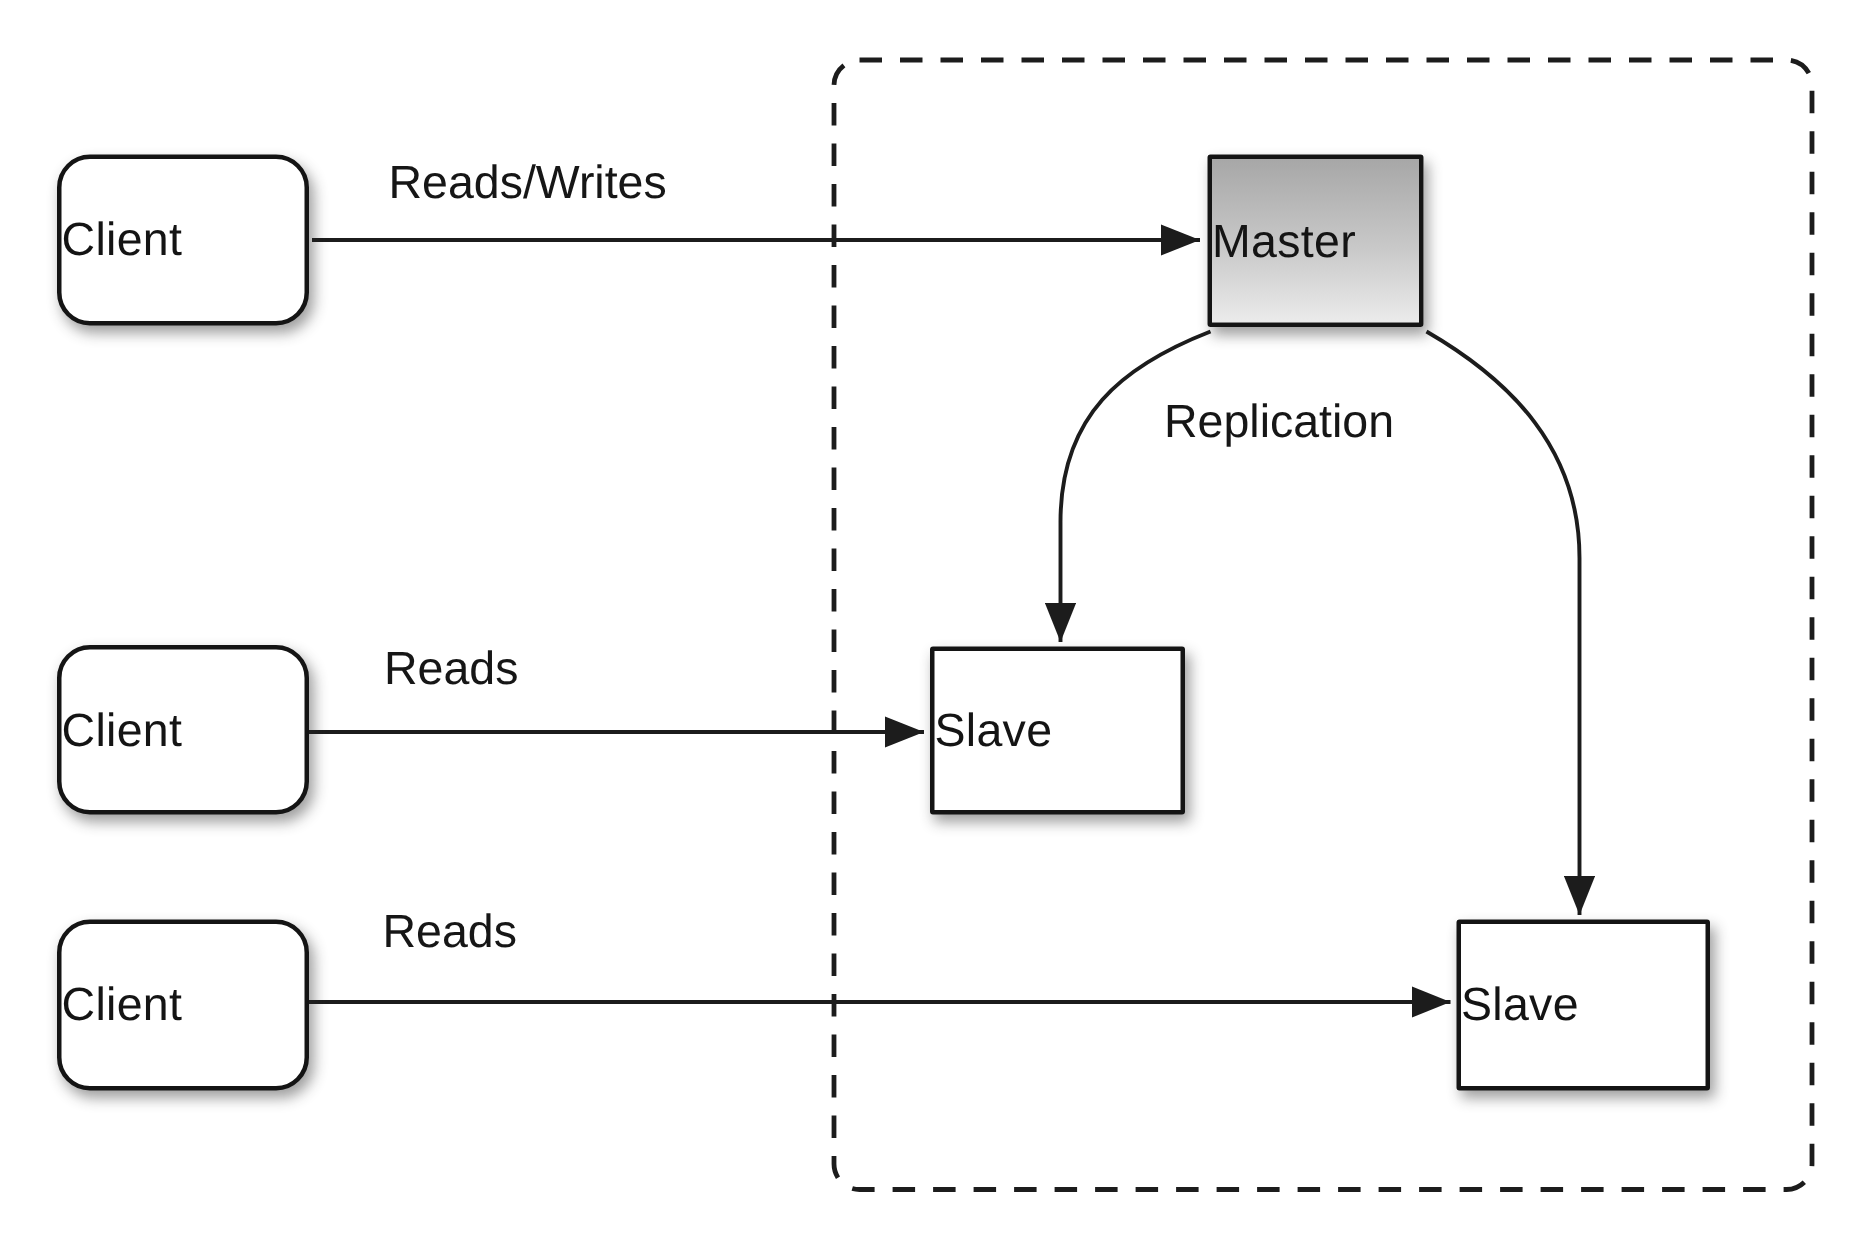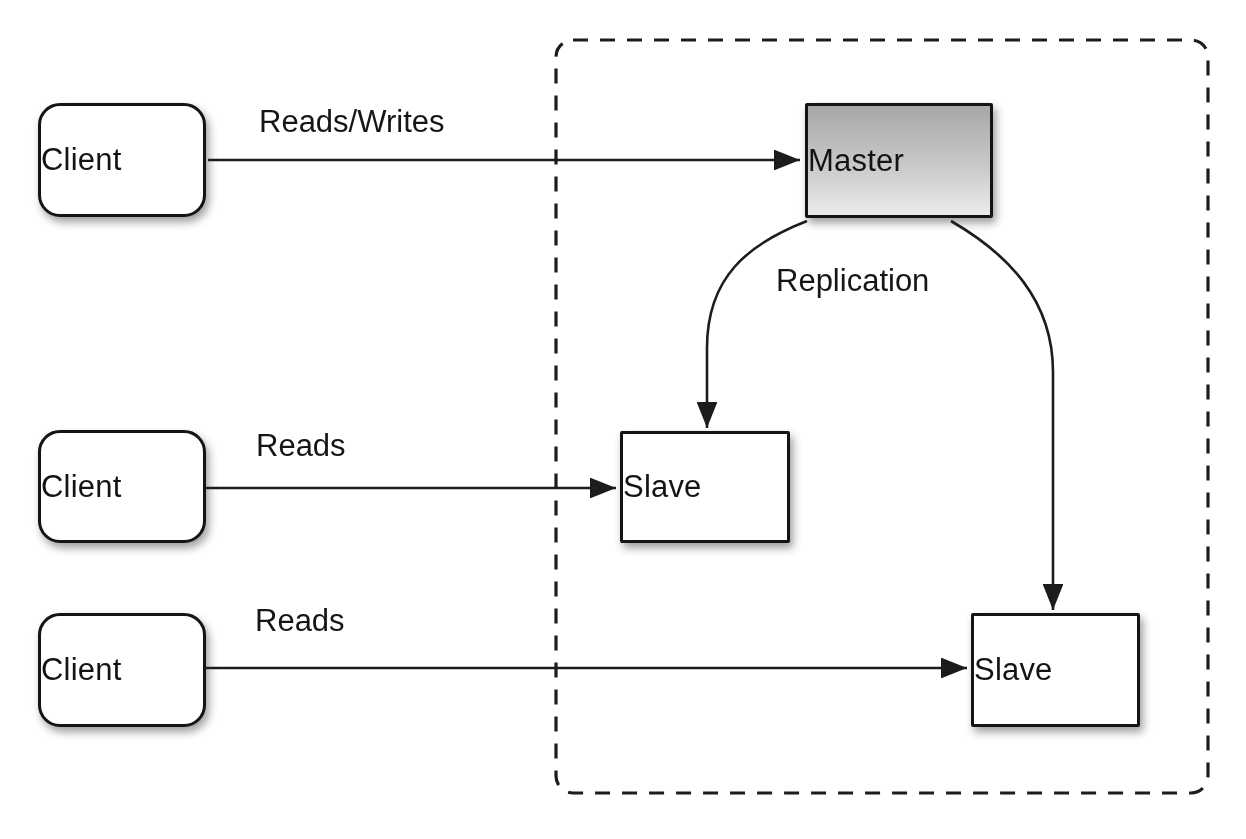--- a/index.html
+++ b/index.html
@@ -82,21 +82,21 @@
   </div>
 
   <div class="node rounded" style="left:38px; top:430px; width:168px; height:113px;">
     <span>Client</span>
   </div>
 
   <div class="node rounded" style="left:38px; top:613px; width:168px; height:114px;">
     <span>Client</span>
   </div>
 
-  <div class="node master" style="left:805px; top:103px; width:188px; height:115px;">
+  <div class="node master" style="left:805px; top:103px; width:144px; height:115px;">
     <span>Master</span>
   </div>
 
   <div class="node slave" style="left:620px; top:431px; width:170px; height:112px;">
     <span>Slave</span>
   </div>
 
   <div class="node slave" style="left:971px; top:613px; width:169px; height:114px;">
     <span>Slave</span>
   </div>

